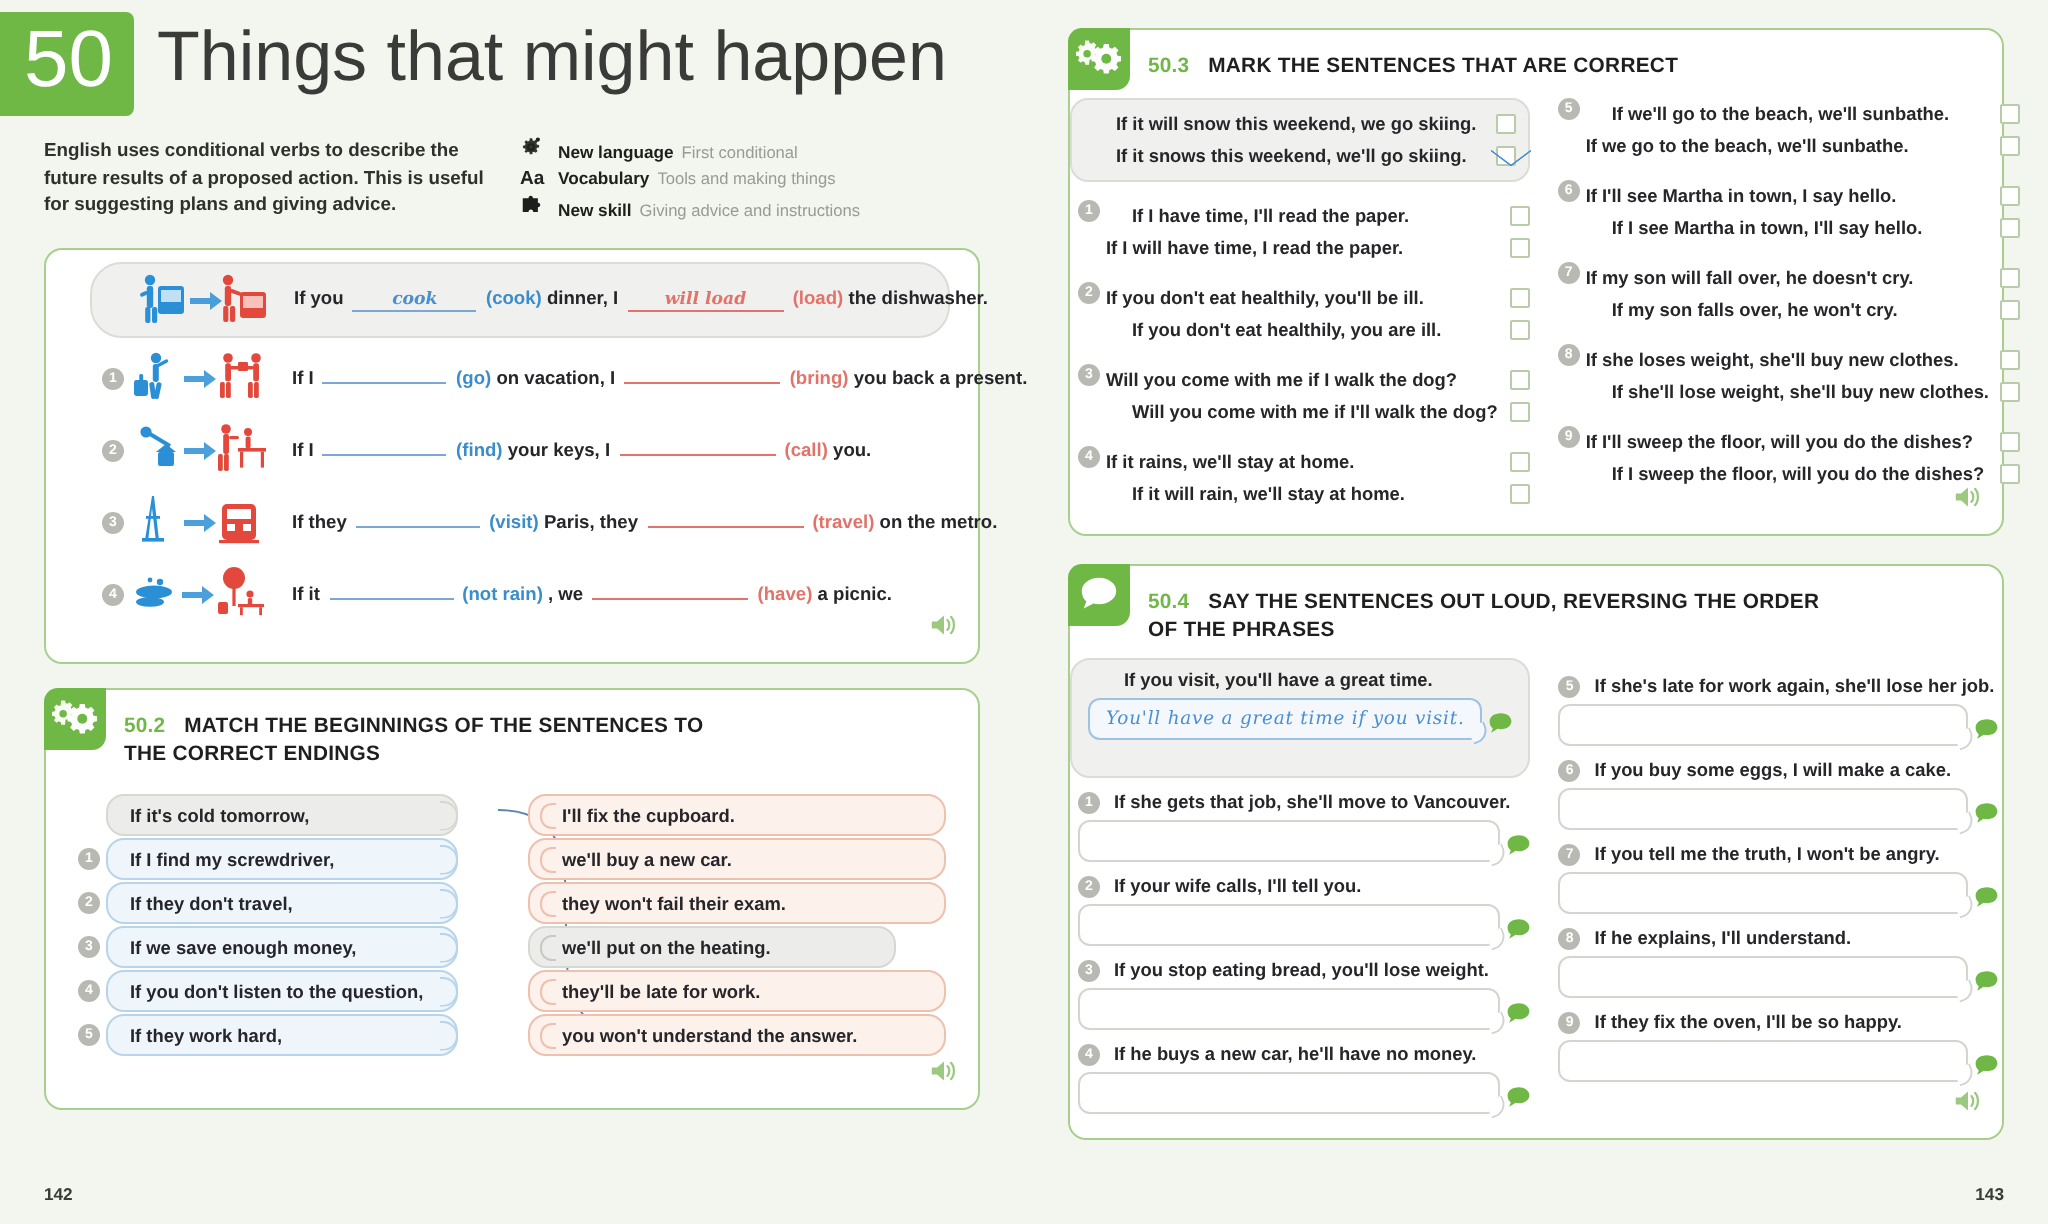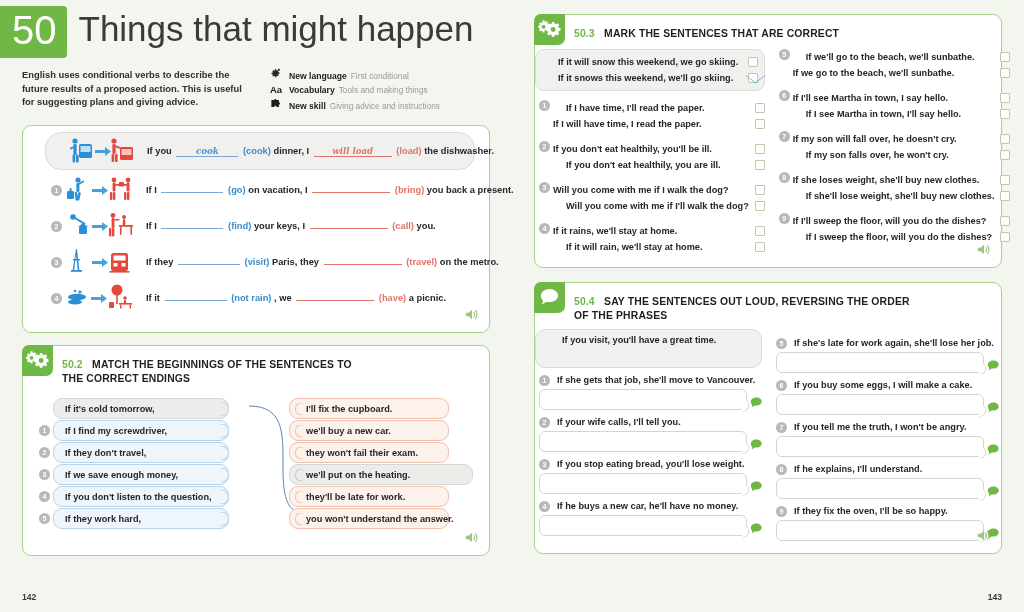--- a/index.html
+++ b/index.html
@@ -31,21 +31,21 @@
     letter-spacing: 0px;
   }
   .chaptitle {
     font-size: 35px;
     font-weight: 300;
     color: #3a3a38;
     margin-left: 12px;
     line-height: 46px;
     white-space: nowrap;
   }
-  .hdrbody { display: flex; margin-top: 10px; gap: 26px; }
+  .hdrbody { display: flex; margin-top: 10px; gap: 16px; }
   .intro {
     font-size: 9.4px;
     line-height: 13.5px;
     color: #2f2f2d;
     width: 222px;
     font-weight: 600;
   }
   .keylist { font-size: 8.2px; line-height: 13.4px; color: #2f2f2d; }
   .keyrow { display: flex; align-items: baseline; gap: 4px; white-space: nowrap; }
   .keyicon {
@@ -123,21 +123,21 @@
   .tile {
     position: relative;
     font-size: 9.2px; color: #26262a; font-weight: 600;
     padding: 4.5px 16px 4.5px 11px;
     border-radius: 9px;
     white-space: nowrap;
     width: 176px;
   }
   .tile.blue { background: #eef5fb; border: 1px solid #b8d4ea; }
   .tile.grey { background: #ececea; border: 1px solid #d8d8d2; }
-  .tile.pink { background: #fdf1ec; border: 1px solid #eec0ae; width: 160px; padding-left: 16px; }
+  .tile.pink { background: #fdf1ec; border: 1px solid #eec0ae; width: 209px; padding-left: 16px; }
   
   .tile.blue::after, .tile.grey::after {
     content: ""; position: absolute; right: -1px; top: 50%;
     transform: translateY(-50%);
     width: 8px; height: 13px;
     border-top: 1px solid #b8d4ea; border-bottom: 1px solid #b8d4ea;
     border-right: 1px solid #b8d4ea;
     border-radius: 0 8px 8px 0;
     background: #eef5fb;
     clip-path: polygon(0 0, 100% 0, 100% 100%, 0 100%);
@@ -729,20 +729,31 @@
       </div>
 
       <div class="saygrid">
         <div class="saycol">
 
           <div class="sayex">
             <div class="sayprompt">
               <span class="bullet spacer"></span>
               <span>If you visit, you'll have a great time.</span>
             </div>
+            <div class="ansrow">
+              <div class="exansbox">
+                <span class="hand2">You'll have a great time if you visit.</span>
+                <span class="tail"></span>
+              </div>
+              <span class="greenblob">
+                <svg width="12" height="11" viewBox="0 0 12 11">
+                    <path fill="#6fb845" d="M6.5 0.6c3 0 5.2 1.8 5.2 4s-2.2 4-5.2 4c-.6 0-1.2-.06-1.7-.2L1.6 10.4l.8-2.2C1.4 7.4.8 6.2.8 4.6c0-2.2 2.3-4 5.7-4z"></path>
+                  </svg>
+              </span>
+            </div>
           </div>
 
           <div class="sayitem">
             <div class="sayprompt">
               <span class="bullet">1</span>
               <span>If she gets that job, she'll move to Vancouver.</span>
             </div>
             <div class="ansrow">
               <div class="ansbox">
                   <span class="tail"></span>

